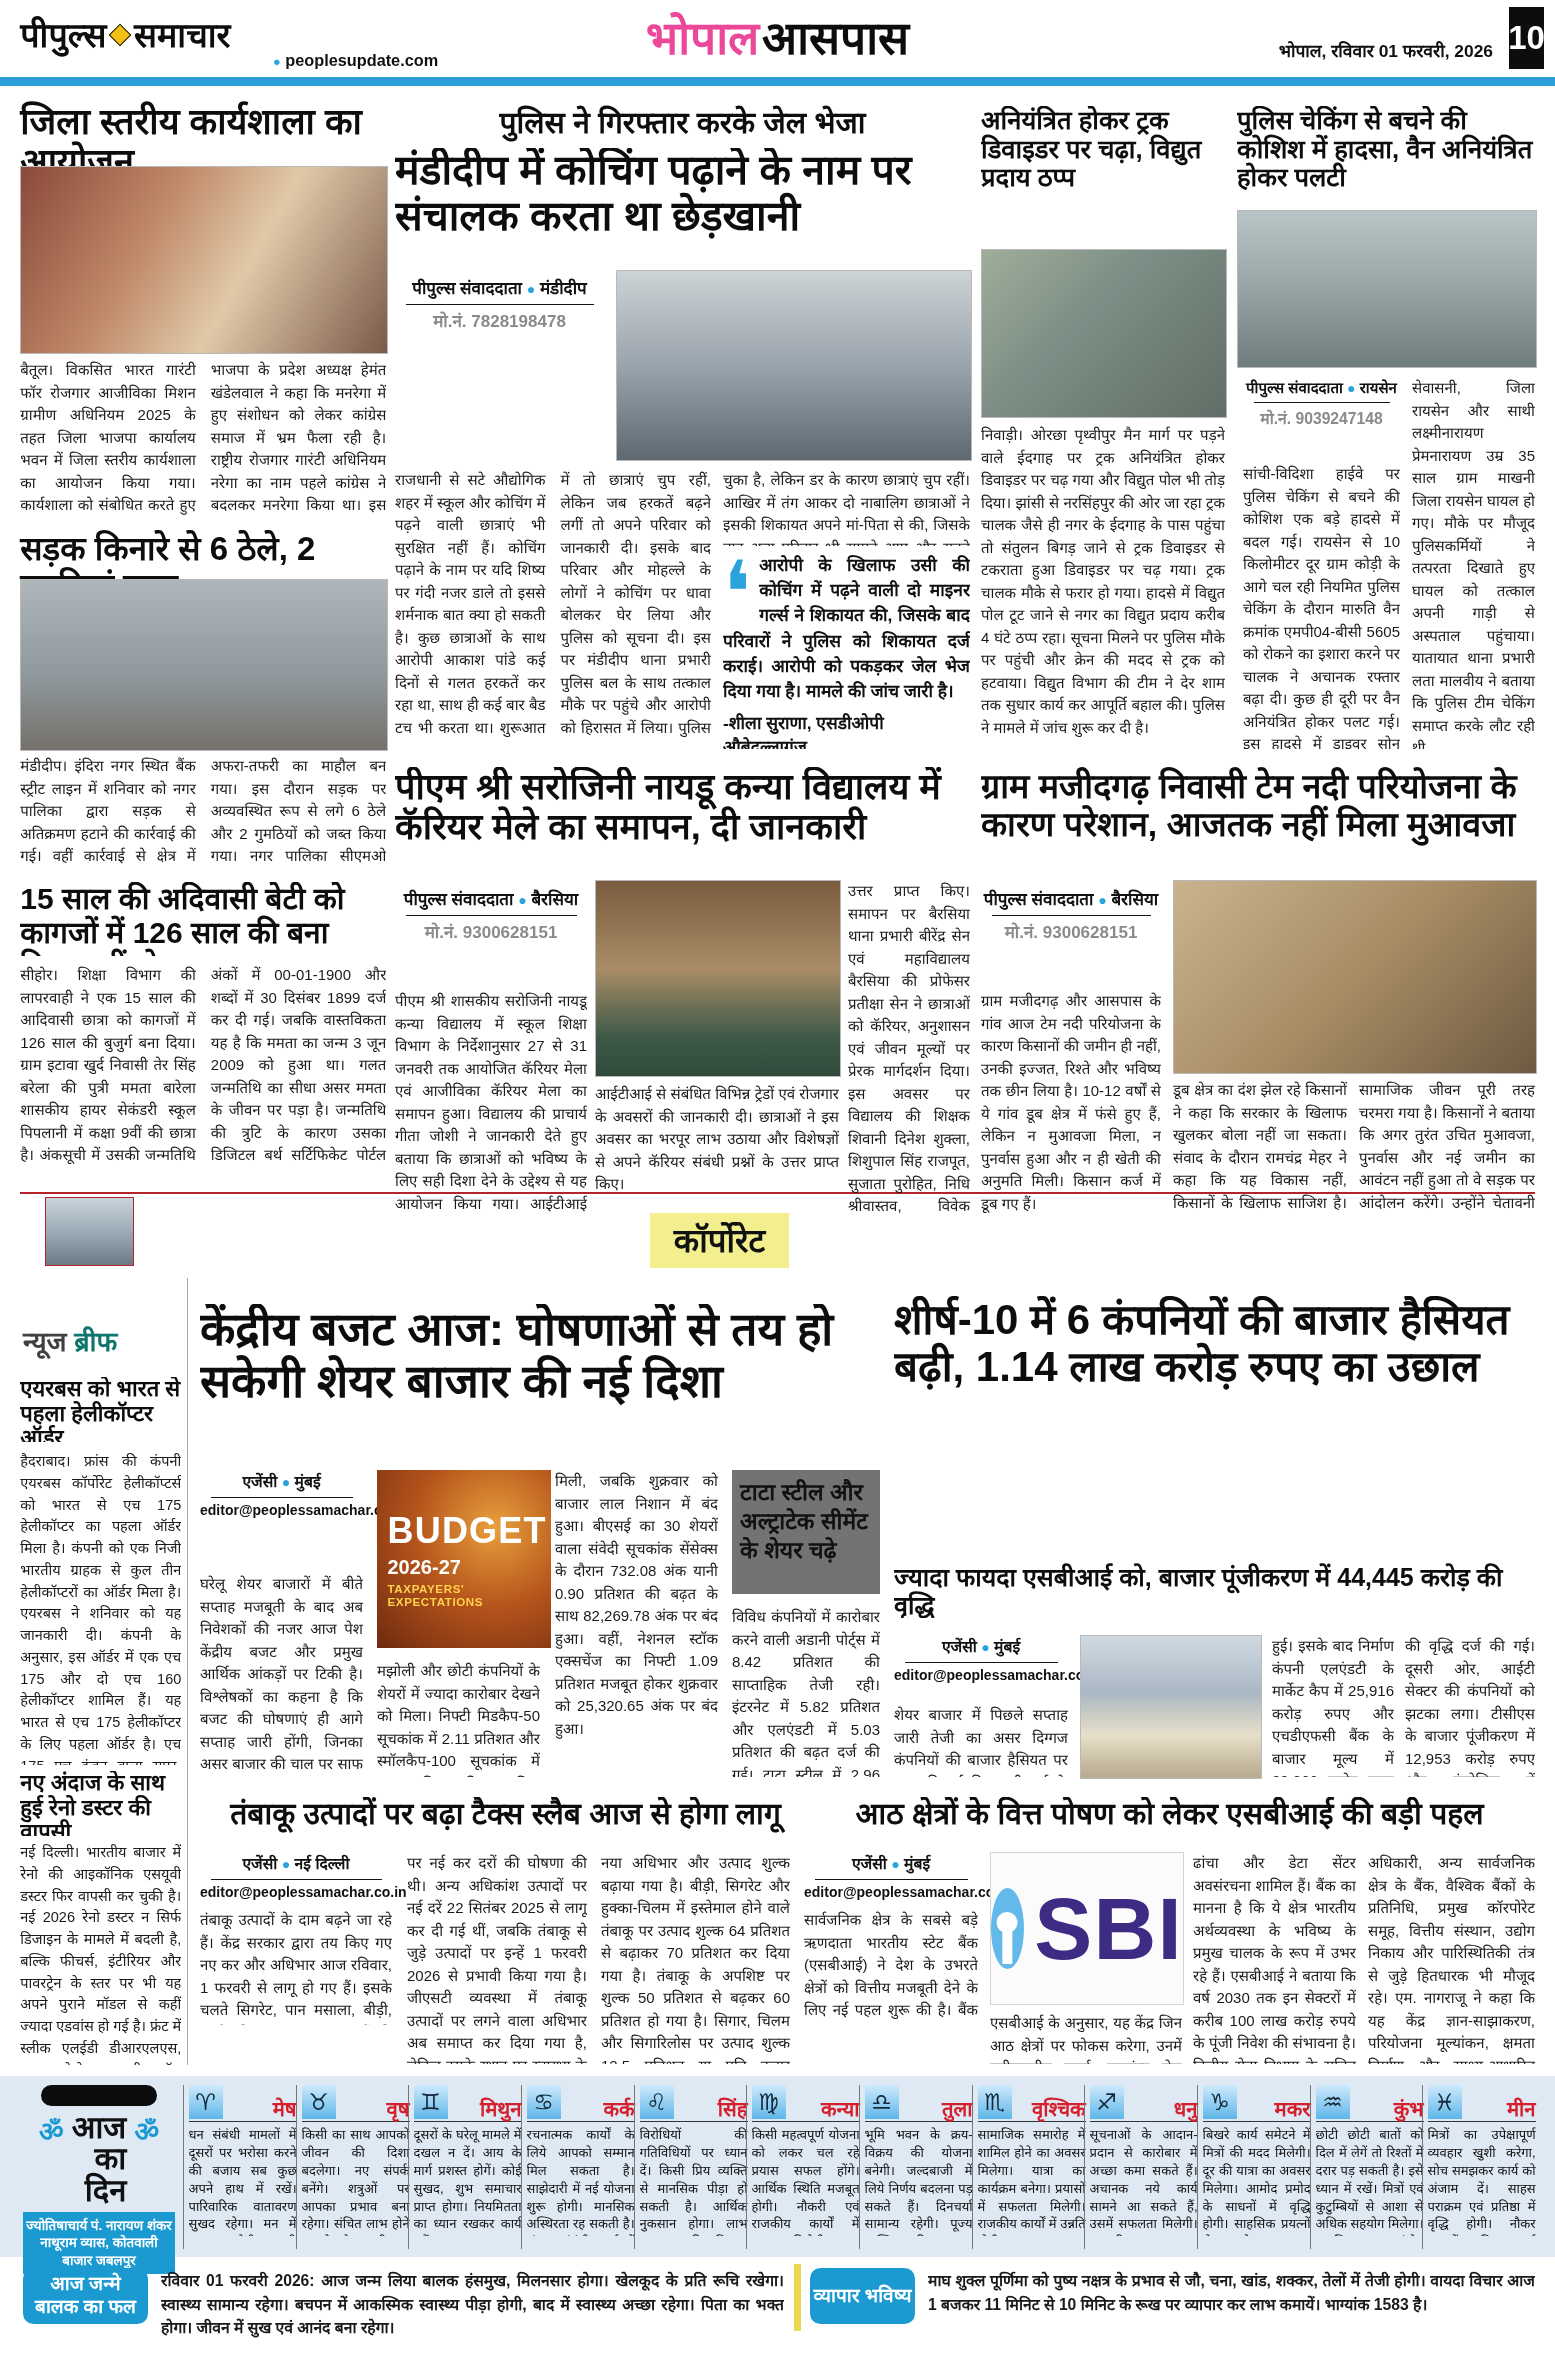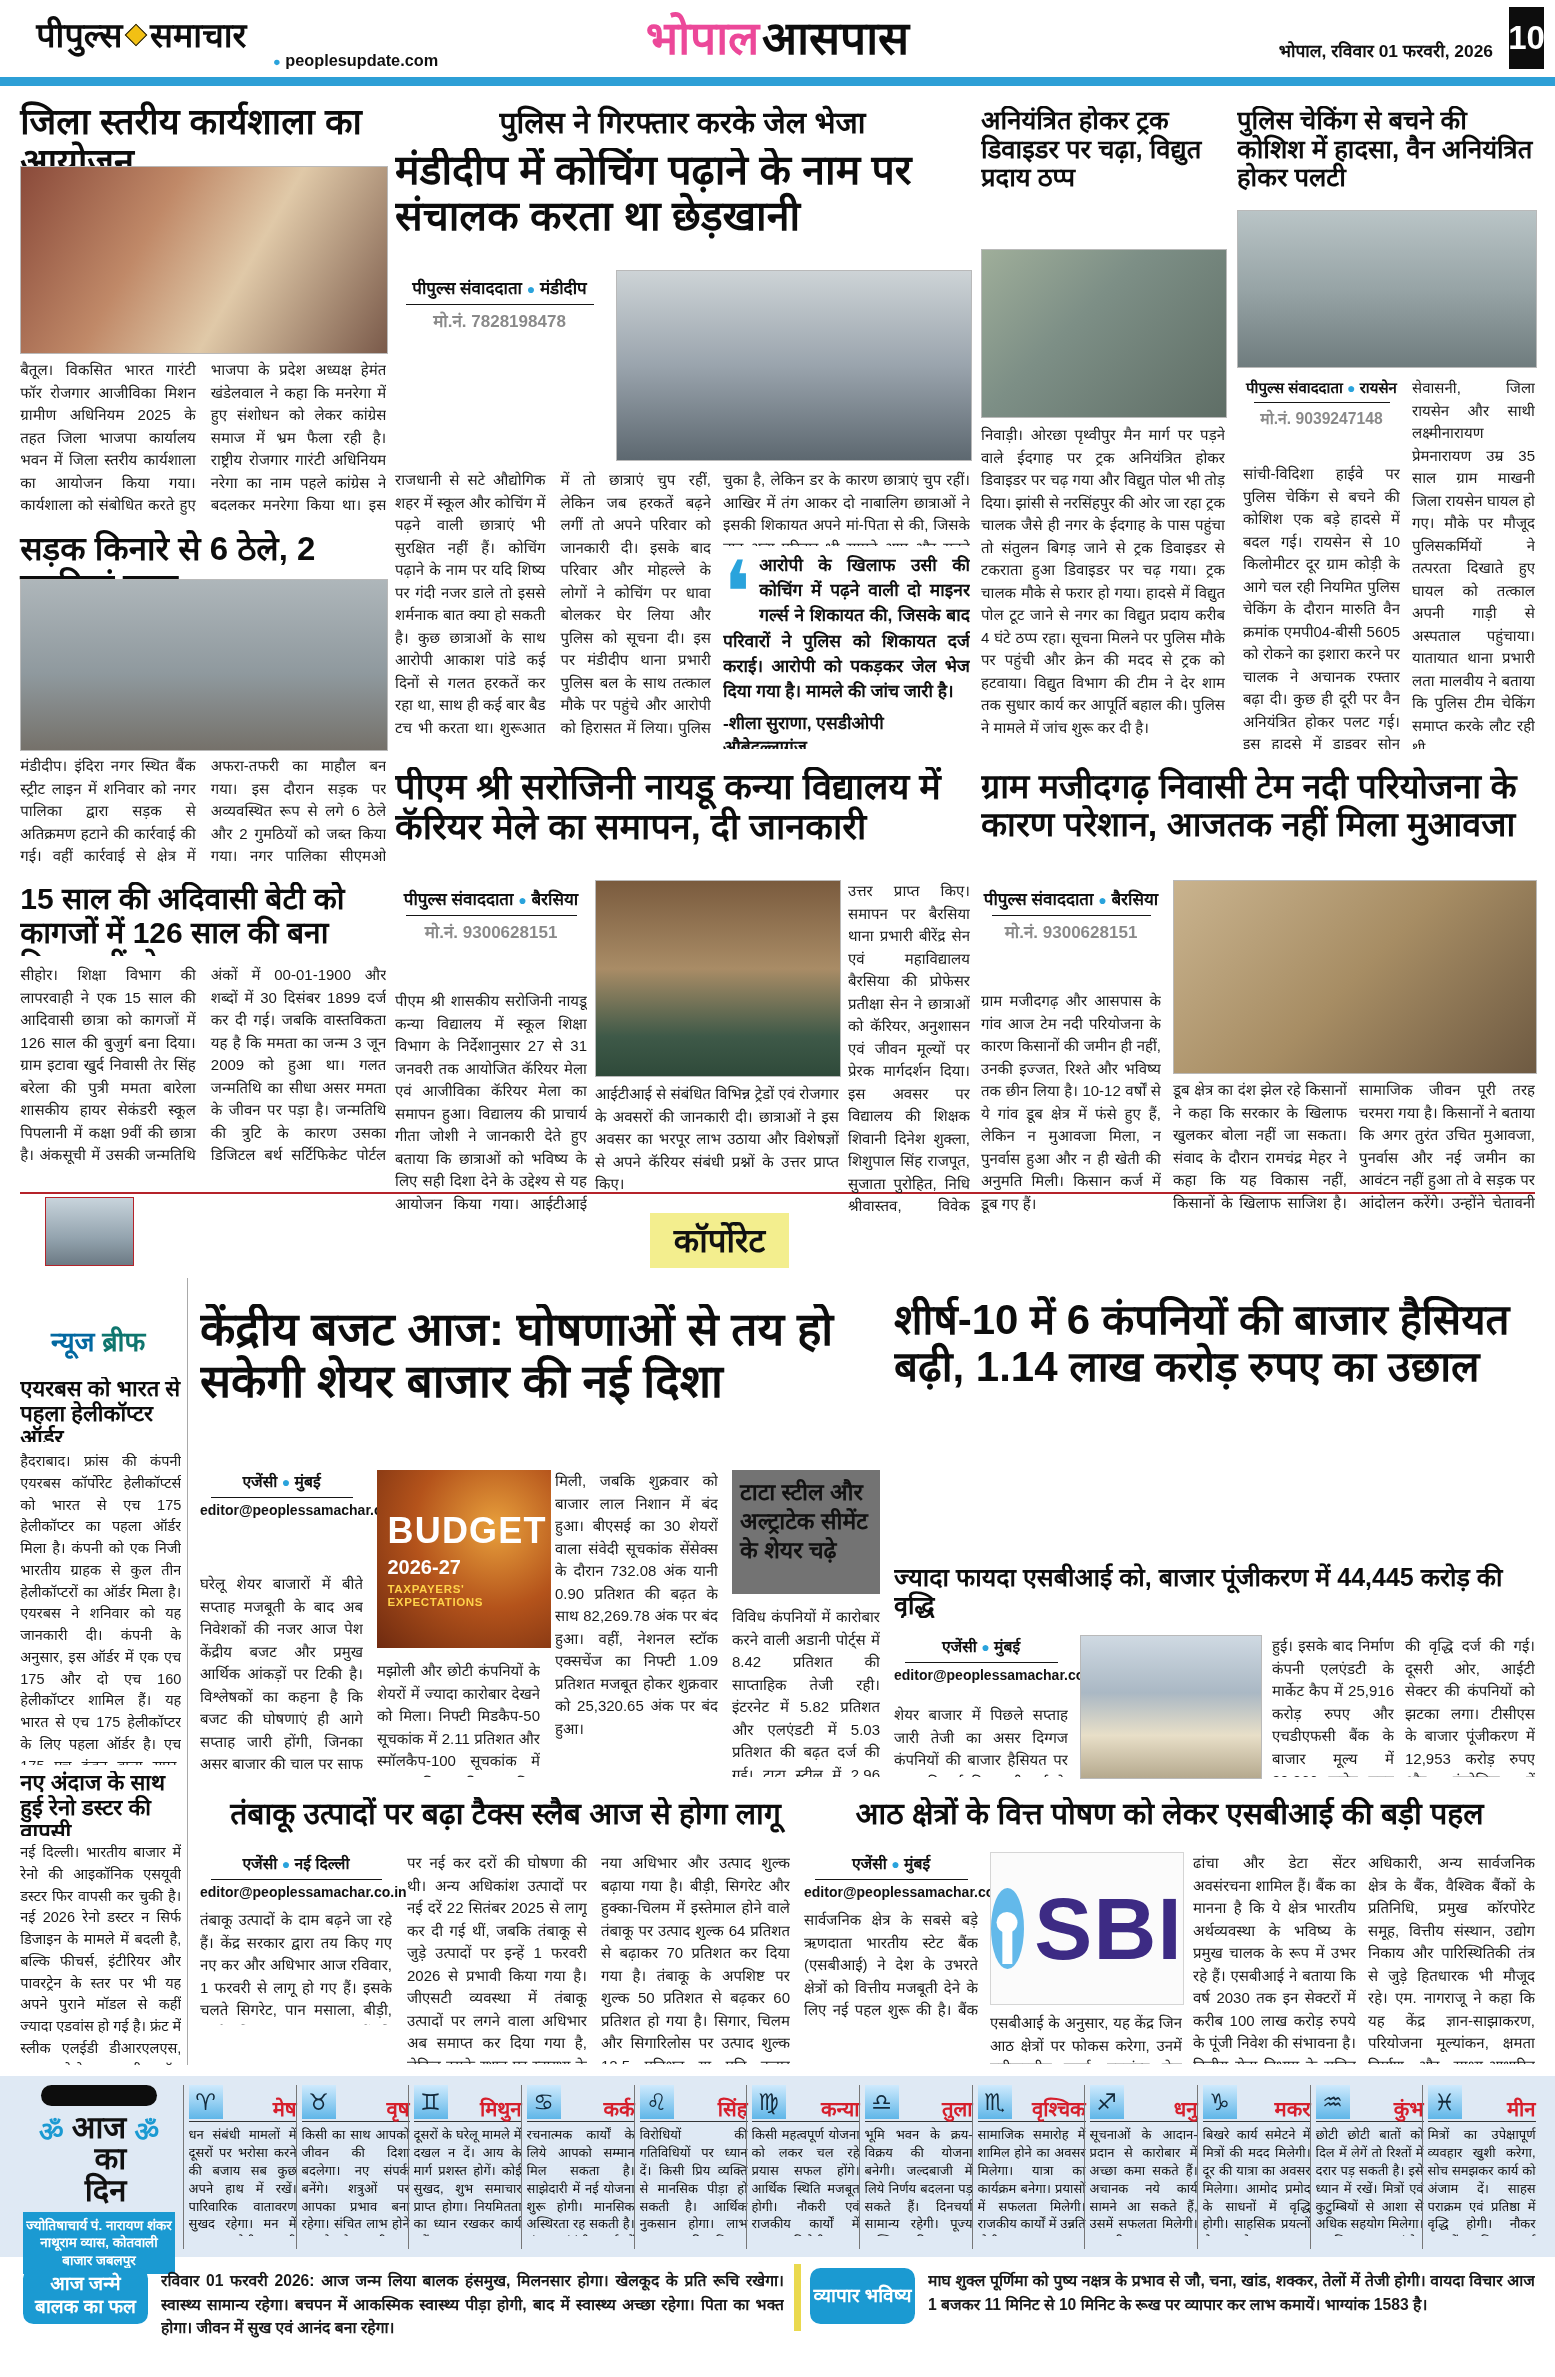--- a/index.html
+++ b/index.html
@@ -36,42 +36,42 @@
   .budget-g .b2{font-weight:800;font-size:20px;margin:3.5px 0;}
   .budget-g .b3{color:#ffd24a;font-weight:700;font-size:11.6px;letter-spacing:0.6px;}
   .sbi-box{background:#fbfbfb;border:1.2px solid #d5d5d5;display:flex;align-items:center;justify-content:center;gap:10.5px;}
   .sbi-circle{width:81px;height:81px;border-radius:50%;background:#63b9ea;position:relative;}
   .sbi-circle::before{content:"";position:absolute;left:50%;top:30%;width:21px;height:21px;background:#fff;border-radius:50%;transform:translateX(-50%);}
   .sbi-circle::after{content:"";position:absolute;left:50%;top:52%;width:9.3px;height:34px;background:#fff;transform:translateX(-50%);}
   .sbi-word{color:#3d2b84;font-weight:800;font-size:87px;letter-spacing:1.2px;}
   .corp-label{background:#f3ee8e;font-weight:800;font-size:33px;text-align:center;line-height:55px;}
   .redline{background:#b5232a;height:1.7px;}
   .vrule{background:#a9a9a9;width:1.2px;}
-  .nb-title1{color:#0369a1;margin-left:28px;} .nb-title2{color:#0f766e;}
+  .nb-title1{color:#404040;} .nb-title2{color:#0f766e;}
   .strip{background:#dfe9f4;}
   .sign{position:absolute;width:108px;height:164px;border-left:0.6px solid #777;padding-left:4.6px;}
   .sign:first-child{border-left:none;}
   .sign-head{display:flex;align-items:flex-end;gap:4.6px;border-bottom:1.7px solid #333;padding-bottom:2.3px;margin-bottom:3.5px;}
   .sign-icon{width:34px;height:34px;background:linear-gradient(180deg,#cfeafd,#5fb6e8);display:flex;align-items:center;justify-content:center;
              font-size:23px;color:#13293a;flex:0 0 auto;}
   .sign-name{color:#d61f2c;font-weight:800;font-size:20.3px;margin-left:auto;line-height:1;}
   .sign-text{font-size:13px;line-height:1.38;text-align:justify;height:110px;overflow:hidden;}
   .bluebox{background:#1b9ad2;color:#fff;font-weight:800;border-radius:10.5px;display:flex;align-items:center;justify-content:center;text-align:center;line-height:1.2;}
   .pill{background:#0d0d0d;height:21px;border-radius:10.5px;width:116px;margin:0 auto;}
   .todaytitle{font-weight:800;font-size:31px;line-height:1.02;white-space:pre-line;text-align:right;}
   .om{color:#1b9ad2;font-size:27px;font-weight:800;}
   .astro{background:#1b9ad2;color:#fff;font-weight:800;font-size:13.4px;text-align:center;line-height:1.3;padding:4.6px 2.3px;}
   .kicker{font-weight:800;}
 </style>
 </head>
 <body>
 
 <div class="page">
 
-  <div class="abs" style="left:20.3px;top:16.3px;width:279px;margin-left:16px;">
+  <div class="abs" style="left:20.3px;top:16.3px;width:279px;">
     <div style="display:flex;align-items:center;gap:5.8px;">
       <span class="h" style="font-size:34px;">पीपुल्स</span>
       <span style="width:14px;height:14px;background:#f2c014;border:1.2px solid #111;transform:rotate(45deg);display:inline-block;"></span>
       <span class="h" style="font-size:34px;">समाचार</span>
     </div>
   </div>
   <div class="abs" style="left:273px;top:51px;font-weight:800;font-size:16.3px;">
     <span style="color:#2aa3dc;font-size:12.8px;">●</span>
     <span>peoplesupdate.com</span>
   </div>

